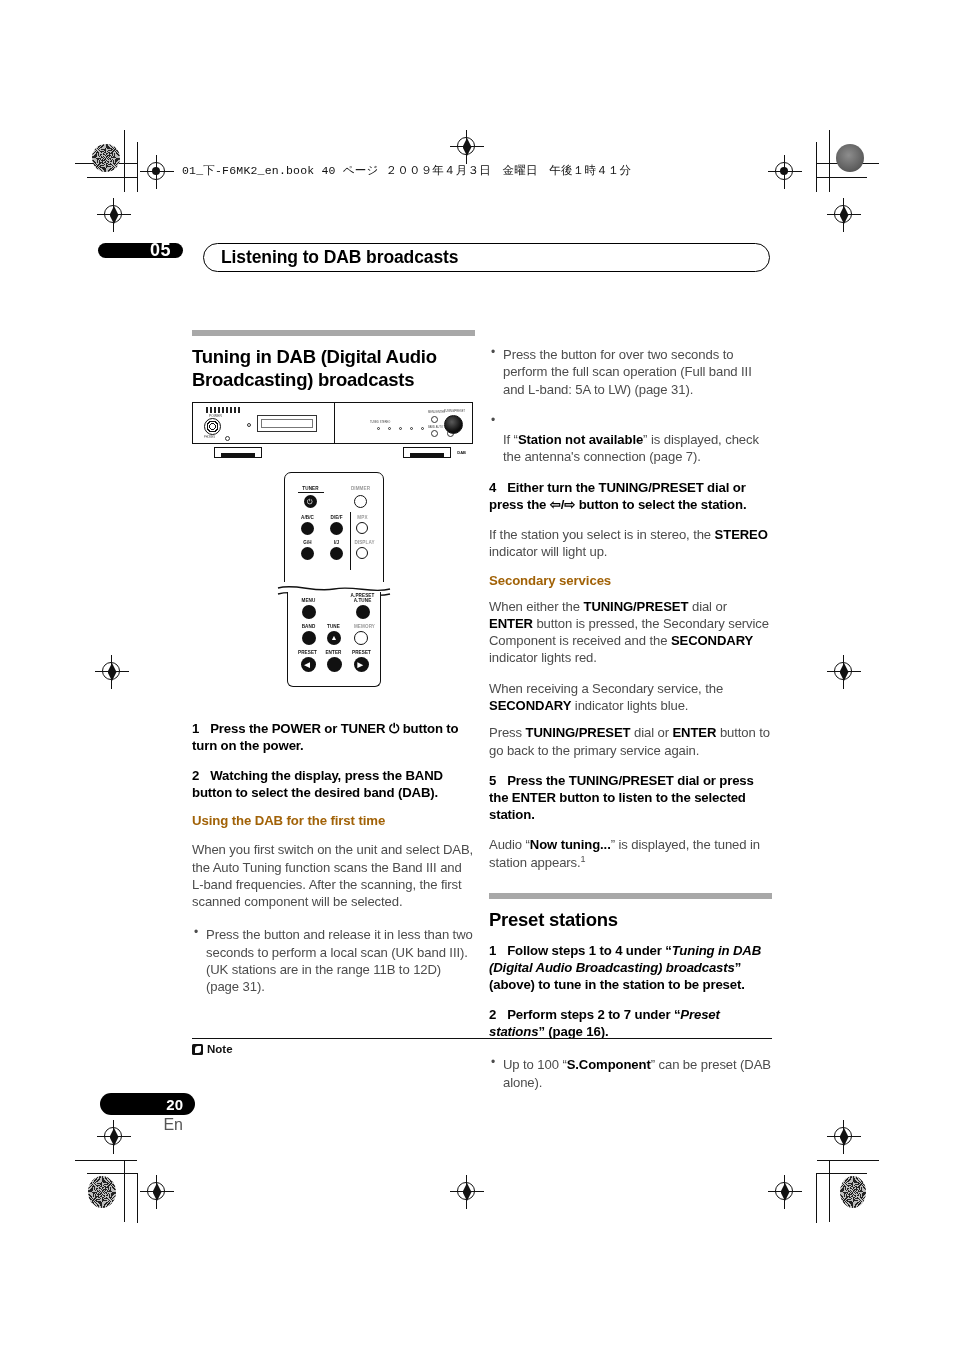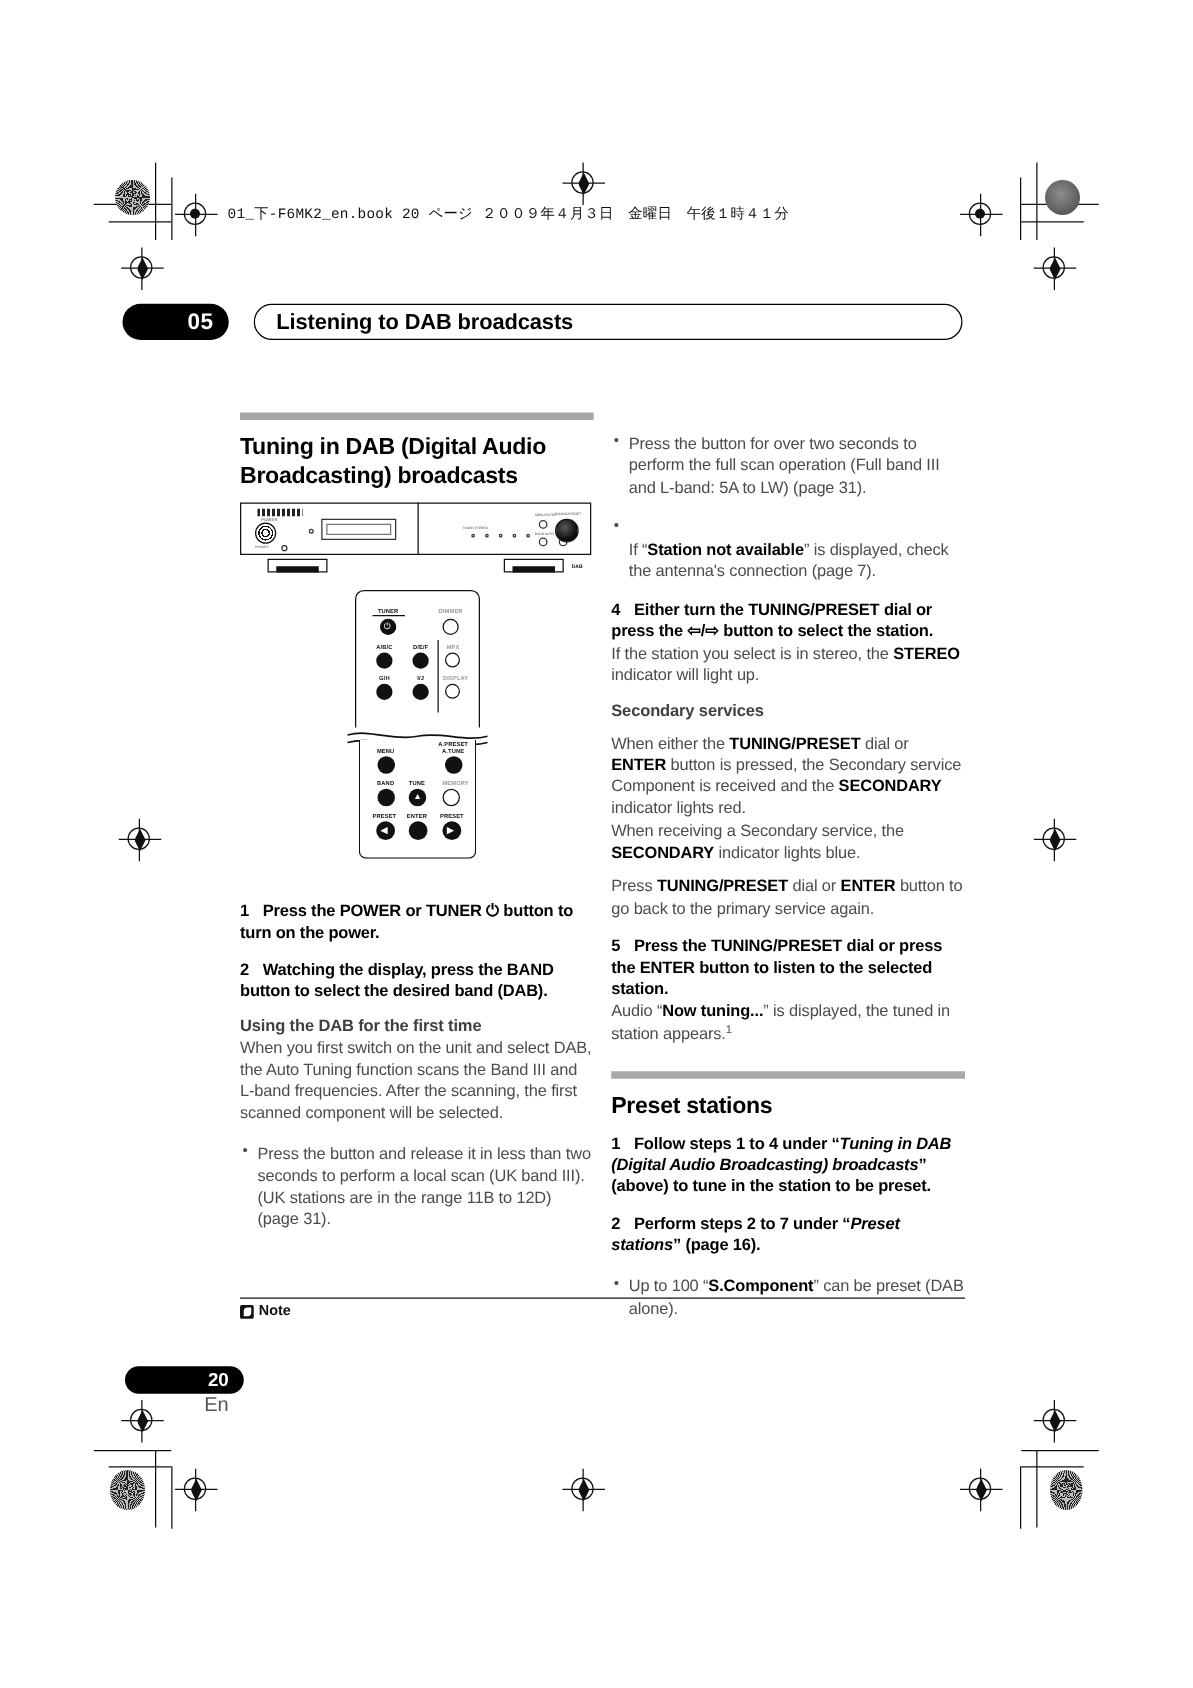--- a/index.html
+++ b/index.html
@@ -89,21 +89,21 @@
   .chapter-bar {
     position: absolute;
     left: 98px;
     top: 243px;
     width: 672px;
     height: 29px;
   }
   .chapter-num {
     position: absolute;
     left: 0; top: 0;
-    width: 85px; height: 29px;
+    width: 85px; height: 15px;
     background: #000;
     border-radius: 14.5px;
     color: #fff;
     font-size: 18px;
     font-weight: bold;
     display: flex;
     align-items: center;
     justify-content: flex-end;
     padding-right: 12px;
     box-sizing: border-box;
@@ -144,37 +144,37 @@
     font-weight: bold;
     line-height: 1.26;
     margin: 0 0 10px 0;
     letter-spacing: -0.25px;
   }
   h2.sub {
     font-size: 13.2px;
     font-weight: bold;
     margin: 12px 0 1px 0;
     letter-spacing: -0.1px;
-    color: #404040;
+    color: #a16207;
   }
 
   p.step {
     font-size: 13.2px;
     font-weight: bold;
     line-height: 1.30;
     margin: 13px 0 0 0;
     letter-spacing: -0.15px;
     color: #000;
   }
   p.step .n { margin-right: 11px; }
 
   p.body {
     font-size: 13.1px;
     line-height: 1.32;
-    margin: 1px 0 0 0;
+    margin: 13px 0 0 0;
     color: #4c4c4c;
     letter-spacing: -0.1px;
   }
   p.body b, p.step b { color: #000; font-weight: bold; }
   p.body i, p.step i { font-style: italic; }
 
   ul.bul {
     list-style: none;
     margin: 9px 0 0 0;
     padding: 0;
@@ -533,21 +533,21 @@
       <div class="diamond"></div>
   </div>
   <div class="regmark" style="left:827px; top:1120px;">
     <div class="hb"></div>
       <div class="vb"></div>
       <div class="ring"></div>
       <div class="diamond"></div>
   </div>
 </div>
 
-<div class="filename-line">01_下-F6MK2_en.book  20 ページ  ２００９年４月３日　金曜日　午後１時４１分</div>
+<div class="filename-line">01_下-F6MK2_en.book  40 ページ  ２００９年４月３日　金曜日　午後１時４１分</div>
 
 <div class="chapter-bar">
   <div class="chapter-num">05</div>
   <div class="chapter-title-pill">Listening to DAB broadcasts</div>
 </div>
 
 <div class="col col-left">
 
   <div class="rule"></div>
   <h1 class="sect">Tuning in DAB (Digital Audio Broadcasting) broadcasts</h1>

